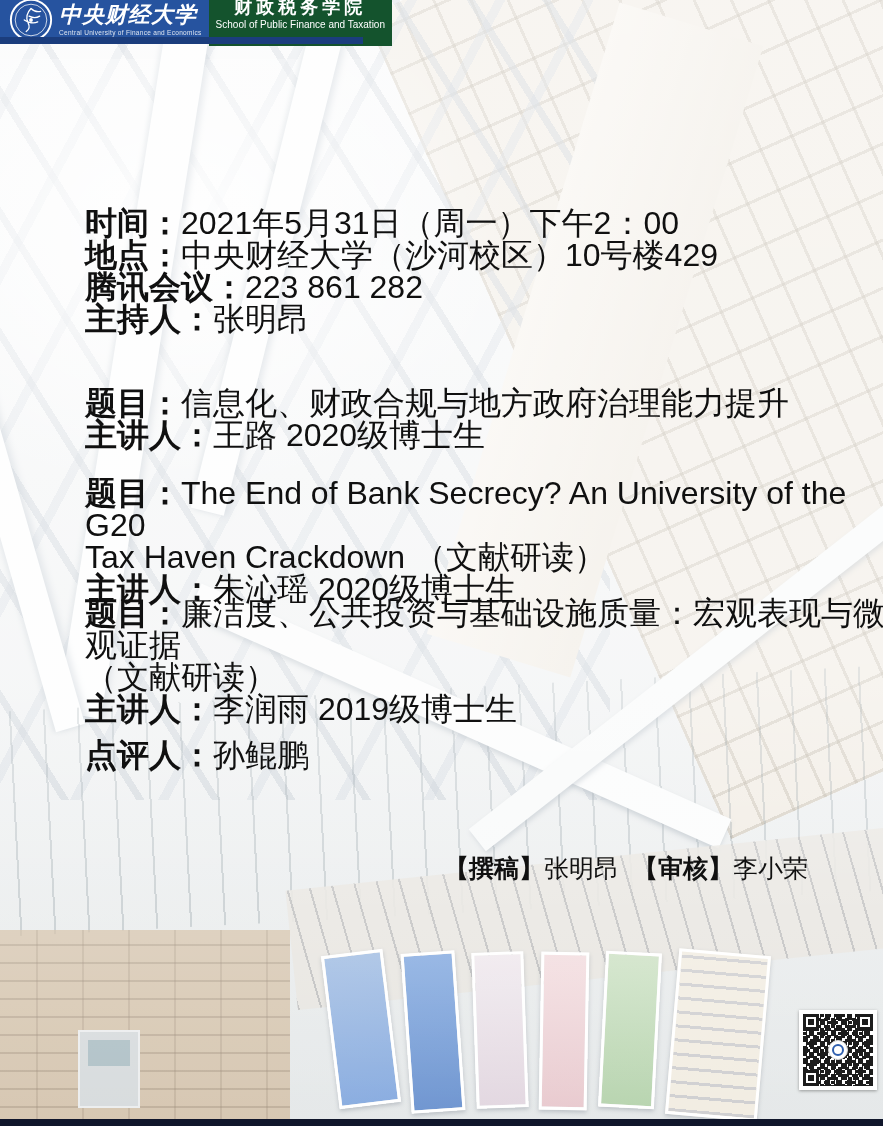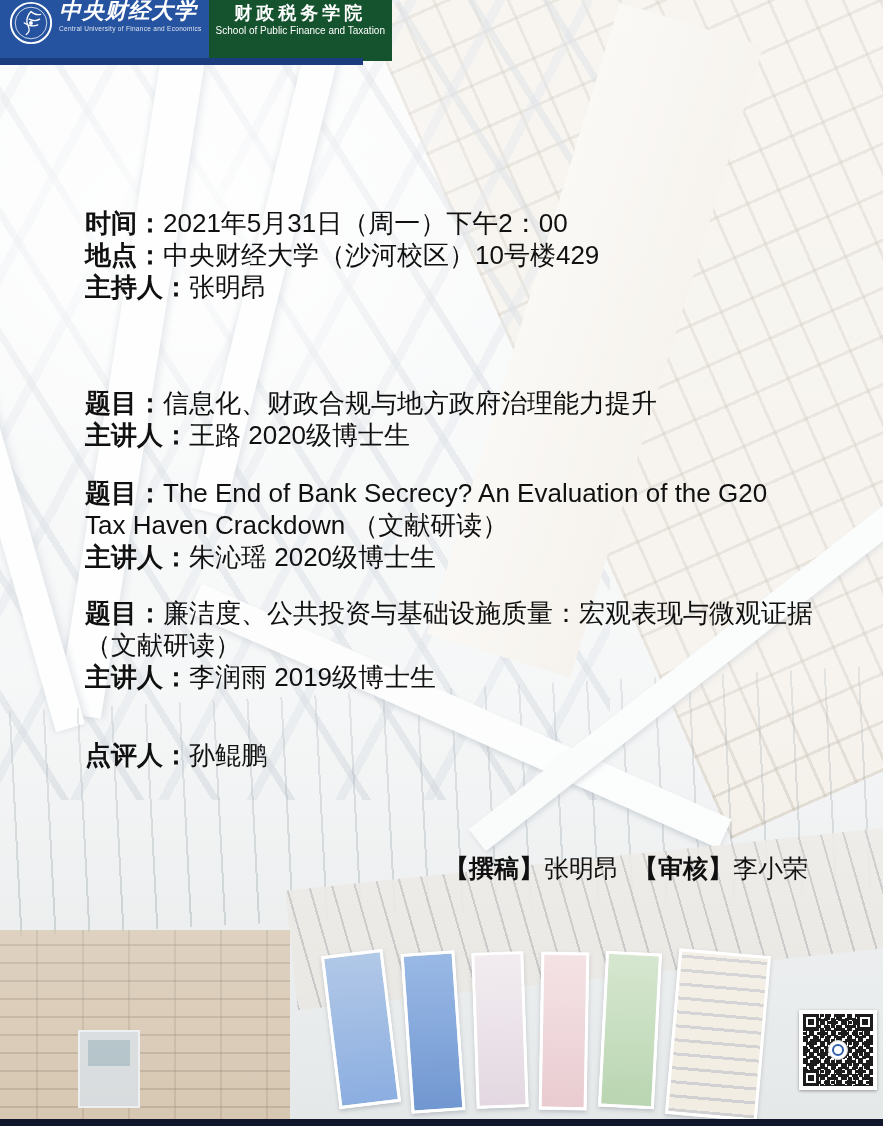--- a/index.html
+++ b/index.html
@@ -50,37 +50,37 @@
   .pst3{width:46px;height:150px;background:linear-gradient(180deg,#ece4ea,#dccfda);transform:rotate(-2deg);}
   .pst4{width:42px;height:152px;background:linear-gradient(180deg,#f0d6d9,#e4bfc5);transform:rotate(1deg);}
   .pst5{width:50px;height:150px;background:linear-gradient(180deg,#c4dcba,#a8cb9e);transform:rotate(3deg);}
   .pst6{width:86px;height:160px;background:#efe9dc;transform:rotate(5deg);
     background-image:repeating-linear-gradient(0deg,rgba(120,130,160,.35) 0 3px,transparent 3px 14px);}
   .veil{position:absolute;inset:0;z-index:1;
     background:linear-gradient(180deg,rgba(255,255,255,.62) 0%,rgba(255,255,255,.58) 60%,rgba(255,255,255,.34) 80%,rgba(255,255,255,.18) 100%);}
   .bottom-strip{position:absolute;left:0;bottom:0;width:100%;height:7px;background:#10162b;z-index:4;}
 
   
-  .banner{position:absolute;left:0;top:0;width:363px;height:65px;background:#26539f;z-index:6;
-    display:flex;}
+  .banner{position:absolute;left:0;top:0;width:363px;height:44px;background:#26539f;z-index:6;
+    display:flex;align-items:center;}
   .banner-strip{position:absolute;left:0;bottom:0;width:100%;height:7px;background:#1b3d7d;}
   .seal{width:46px;height:46px;margin:0 0 4px 8px;flex:0 0 auto;}
   .univ{margin-left:5px;color:#fff;margin-bottom:4px;}
   .univ-cn{font-family:"Liberation Serif",serif;font-style:italic;font-weight:700;font-size:22px;
     letter-spacing:1px;line-height:1;white-space:nowrap;}
   .univ-en{font-size:6.5px;margin-top:3px;white-space:nowrap;opacity:.85;letter-spacing:.3px;}
   .school-box{margin-left:7px;background:#14532d;padding:3px 7px 16px;color:#fff;text-align:center;margin-bottom:4px;}
   .school-cn{font-size:18px;font-weight:700;letter-spacing:4px;white-space:nowrap;line-height:1.15;}
   .school-en{font-size:10px;white-space:nowrap;margin-top:1px;}
 
   
   .title{position:absolute;left:26px;right:0;top:110px;margin:0;text-align:center;z-index:3;
     font-family:"Liberation Serif",serif;font-weight:600;font-size:31px;line-height:36px;
     letter-spacing:2px;color:#101010;}
-  .block{position:absolute;left:85px;z-index:3;font-size:26px;line-height:32px;color:#101010;}
+  .block{position:absolute;left:85px;z-index:3;font-size:32px;line-height:32px;color:#101010;}
   .lbl{font-weight:700;}
   .info{top:207px;width:780px;}
   .talk1{top:387px;width:800px;}
   .talk2{top:477px;width:804px;}
   .talk3{top:597px;width:800px;}
   .commentator{top:739px;width:500px;}
   .footer{position:absolute;right:75px;top:853px;z-index:3;font-size:25px;line-height:30px;color:#101010;white-space:nowrap;text-align:center;}
   .footer .gap{display:inline-block;width:14px;}
 
   
@@ -143,30 +143,31 @@
       <div class="school-cn">财政税务学院</div>
       <div class="school-en">School of Public Finance and Taxation</div>
     </div>
     <div class="banner-strip"></div>
   </header>
 
 
   <section class="block info">
     <div><span class="lbl">时间：</span><span>2021年5月31日（周一）下午2：00</span></div>
     <div><span class="lbl">地点：</span><span>中央财经大学（沙河校区）10号楼429</span></div>
+    <div><span class="lbl">腾讯会议：</span><span>223 861 282</span></div>
     <div><span class="lbl">主持人：</span><span>张明昂</span></div>
   </section>
 
   <section class="block talk1">
     <div><span class="lbl">题目：</span><span>信息化、财政合规与地方政府治理能力提升</span></div>
     <div><span class="lbl">主讲人：</span><span>王路  2020级博士生</span></div>
   </section>
 
   <section class="block talk2">
-    <div><span class="lbl">题目：</span><span>The End of Bank Secrecy? An Evaluation of the G20</span></div>
+    <div><span class="lbl">题目：</span><span>The End of Bank Secrecy? An University of the G20</span></div>
     <div>Tax Haven Crackdown （文献研读）</div>
     <div><span class="lbl">主讲人：</span><span>朱沁瑶  2020级博士生</span></div>
   </section>
 
   <section class="block talk3">
     <div><span class="lbl">题目：</span><span>廉洁度、公共投资与基础设施质量：宏观表现与微观证据</span></div>
     <div>（文献研读）</div>
     <div><span class="lbl">主讲人：</span><span>李润雨  2019级博士生</span></div>
   </section>
 

